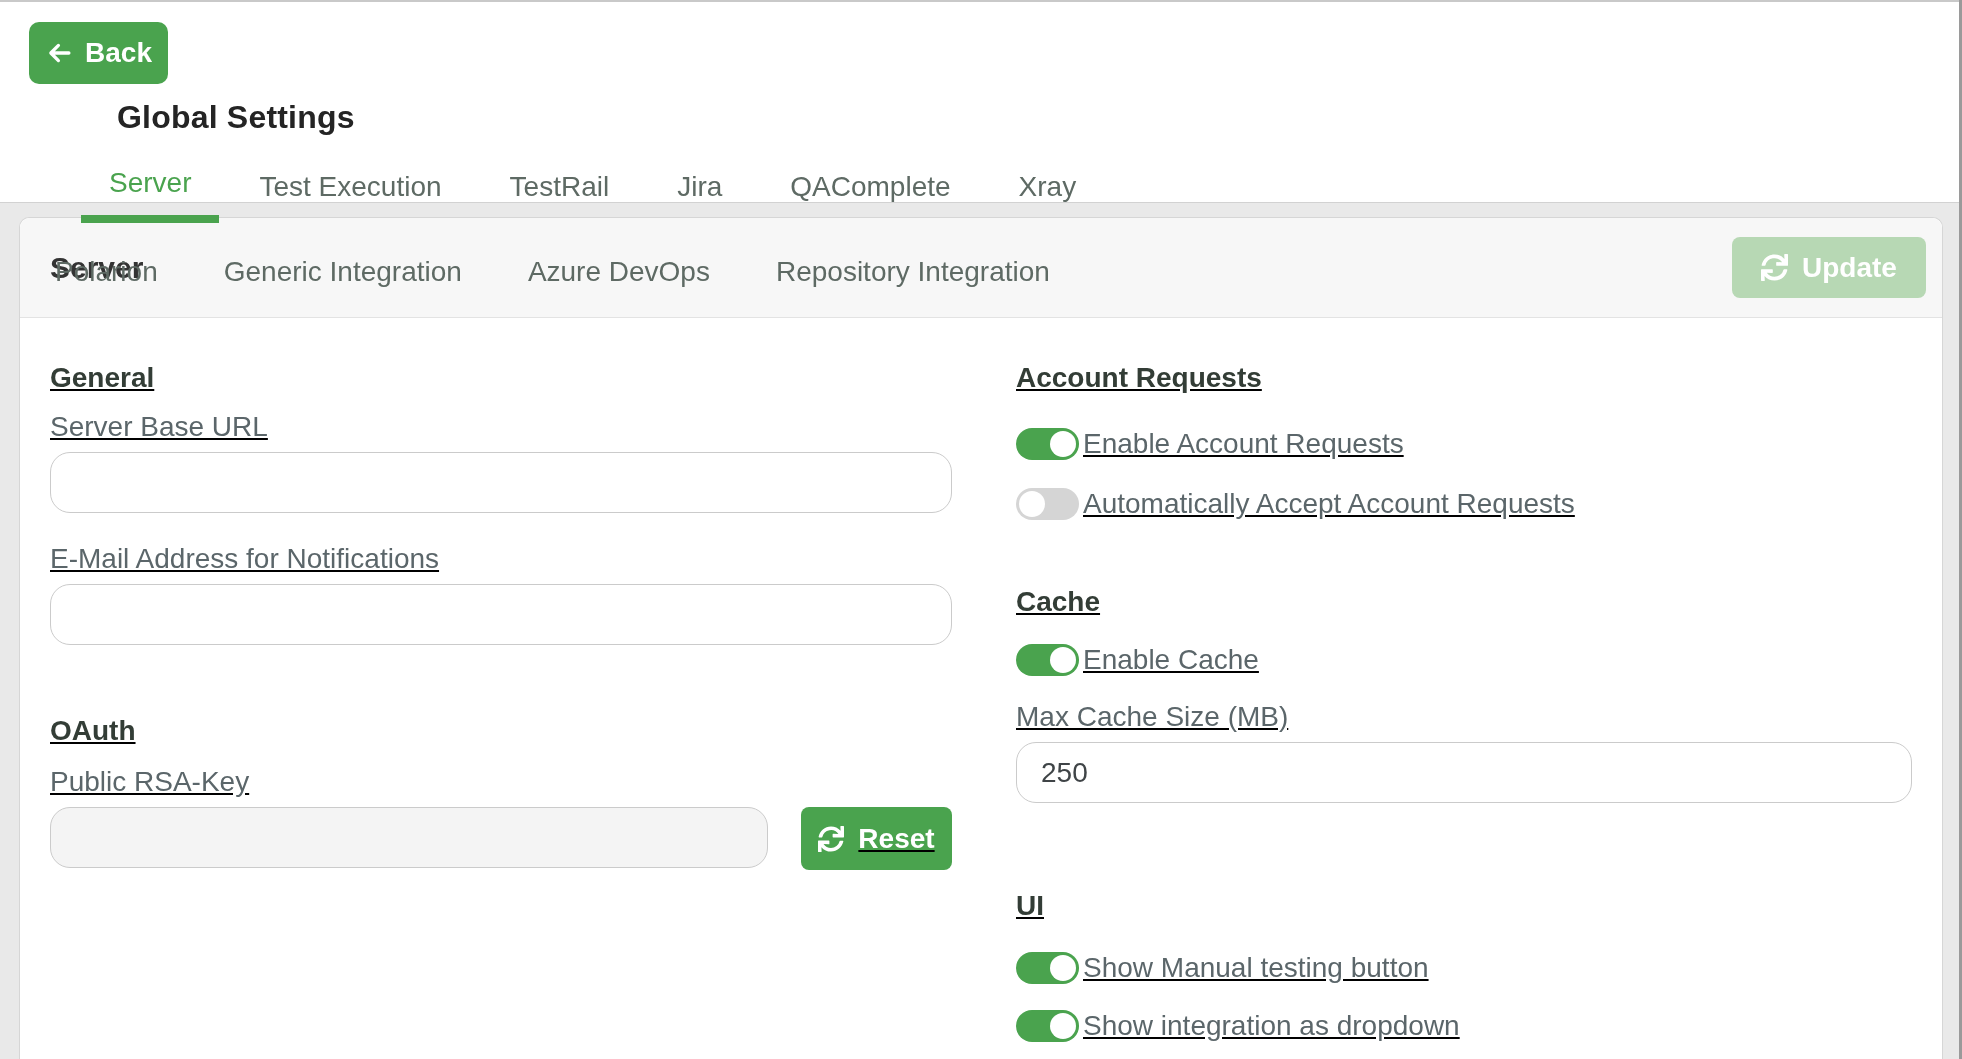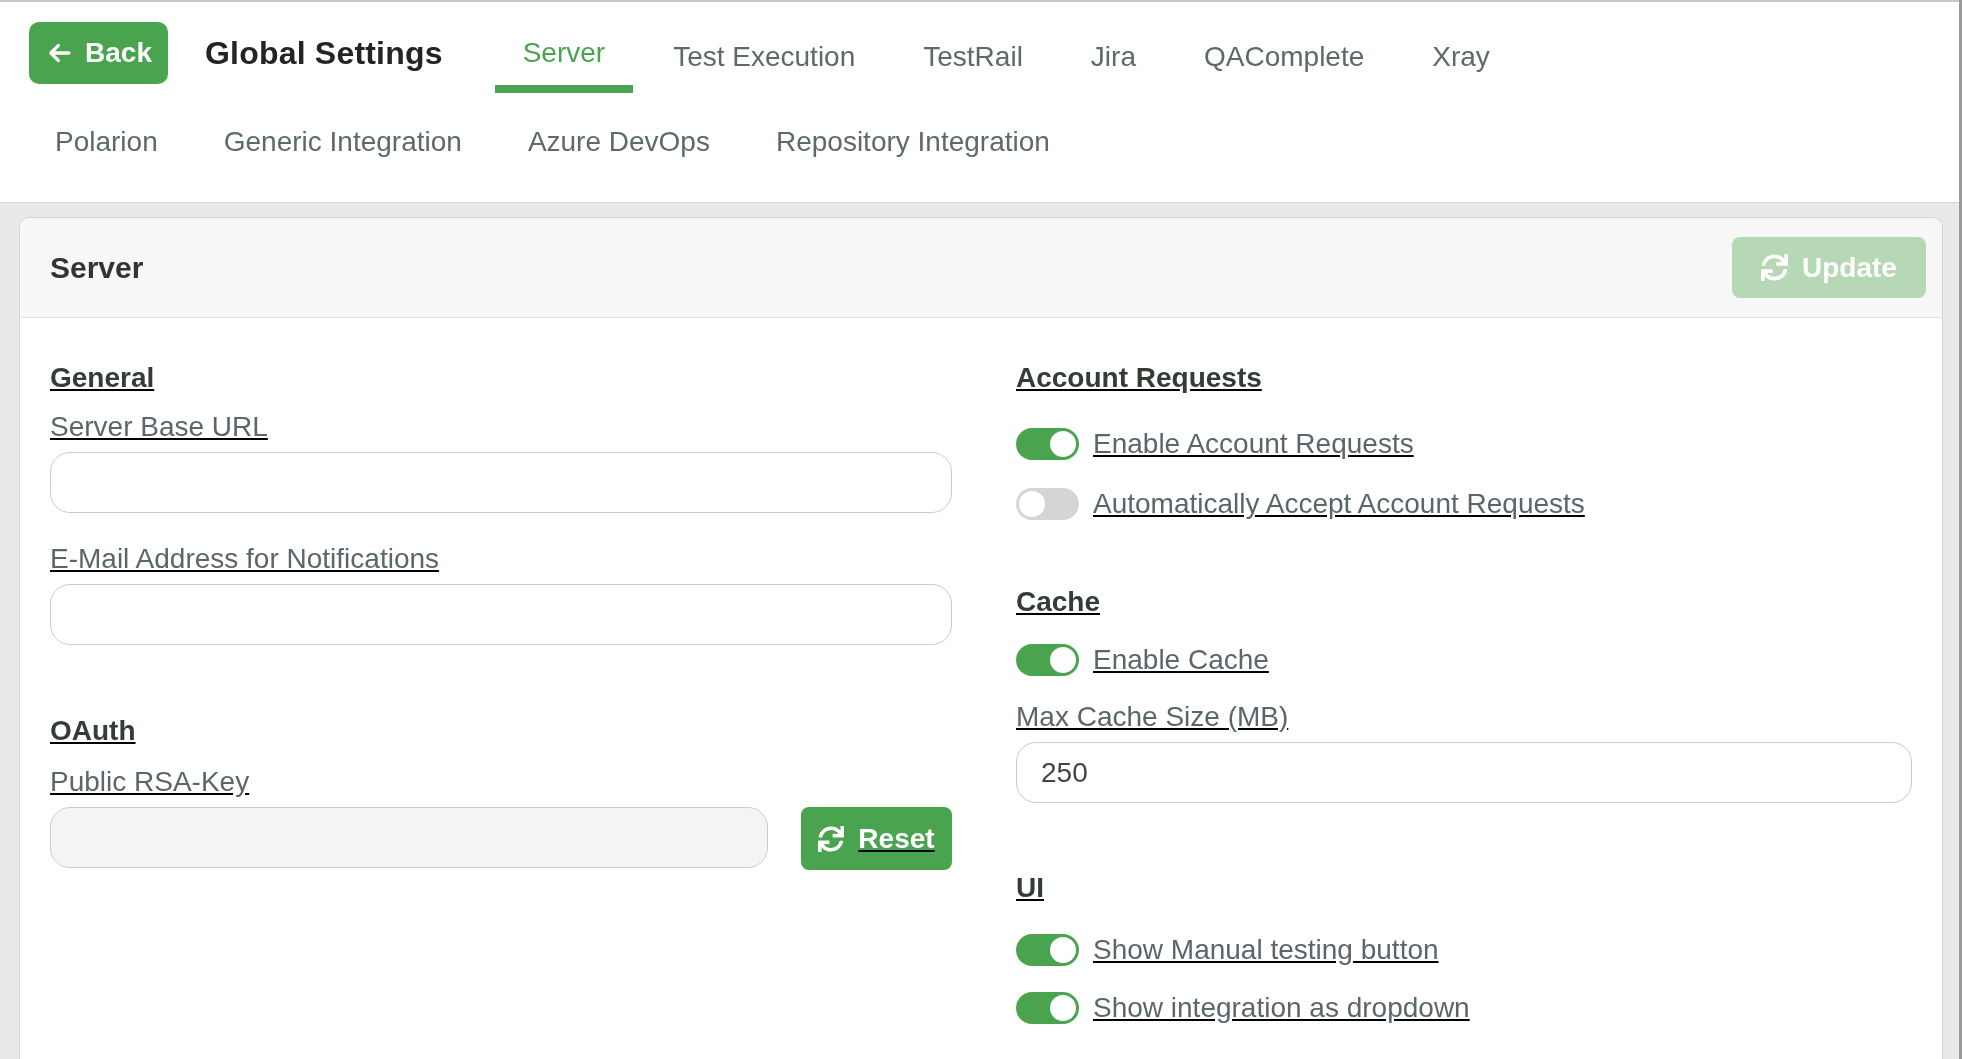--- a/index.html
+++ b/index.html
@@ -20,33 +20,34 @@
   .header {
     background: #ffffff;
     height: 201px;
     border-bottom: 1px solid #d2d2d2;
     position: relative;
   }
   .header-top {
     display: flex;
     align-items: flex-start;
     padding: 18px 0 0 29px;
+    flex-direction: column;
   }
   .back-btn {
     margin-top: 2px;
     width: 139px; height: 62px;
     background: #4aa34e;
     border: none; border-radius: 10px;
     color: #ffffff; font-weight: bold; font-size: 28px;
     display: flex; align-items: center; justify-content: center; gap: 12px;
     cursor: pointer;
     font-family: "Liberation Sans", sans-serif;
   }
   .page-title {
-    margin-left: 37px;
+    margin-left: 88px;
     font-size: 32px; font-weight: bold; color: #242424;
     line-height: 66px;
     letter-spacing: 0.2px;
     text-align: right;
   }
   .tabs-row1 { display: flex; gap: 12px; margin-left: 52px; }
   .tabs-row2 { display: flex; gap: 10px; margin: 19px 0 0 27px; }
   .tab {
     height: 73px;
     padding: 0 28px;
@@ -118,42 +119,42 @@
   .text-input:disabled { background: #f4f4f4; color: #777; }
 
   .mt-29 { margin-top: 29px; }
   .mt-72 { margin-top: 72px; }
   .mt-20 { margin-top: 20px; }
 
   .rsa-row { display: flex; gap: 33px; margin-top: 0; }
   .rsa-row .text-input { width: 718px; flex: none; }
 
   
-  .toggle-row { display: flex; align-items: center; gap: 14px; height: 32px; }
+  .toggle-row { display: flex; align-items: center; gap: 4px; height: 32px; }
   .toggle {
     width: 63px; height: 32px; border-radius: 16px;
     position: relative; flex: none; cursor: pointer;
   }
   .toggle.on  { background: #4aa34e; }
   .toggle.off { background: #d5d5d5; }
   .toggle .knob {
     position: absolute; top: 3px;
     width: 26px; height: 26px; border-radius: 50%;
     background: #ffffff;
   }
   .toggle.on  .knob { right: 3px; }
   .toggle.off .knob { left: 3px; }
   .toggle-label { font-size: 28px; color: #5b666a; white-space: nowrap; }
 
   .tr-mt36 { margin-top: 36px; }
   .tr-mt28 { margin-top: 28px; }
   .tr-mt26 { margin-top: 26px; }
   .tr-mt32 { margin-top: 32px; }
   .h-mt68  { margin-top: 68px; margin-bottom: 0; }
-  .h-mt71  { margin-top: 71px; margin-bottom: 0; }
+  .h-mt71  { margin-top: 89px; margin-bottom: 0; }
   .lbl-mt24 { margin-top: 24px; }
   .num-input { margin-top: 0; }
 </style>
 </head>
 <body>
 
 <div class="top-strip"></div>
 <div class="right-strip"></div>
 
 <div class="header">

